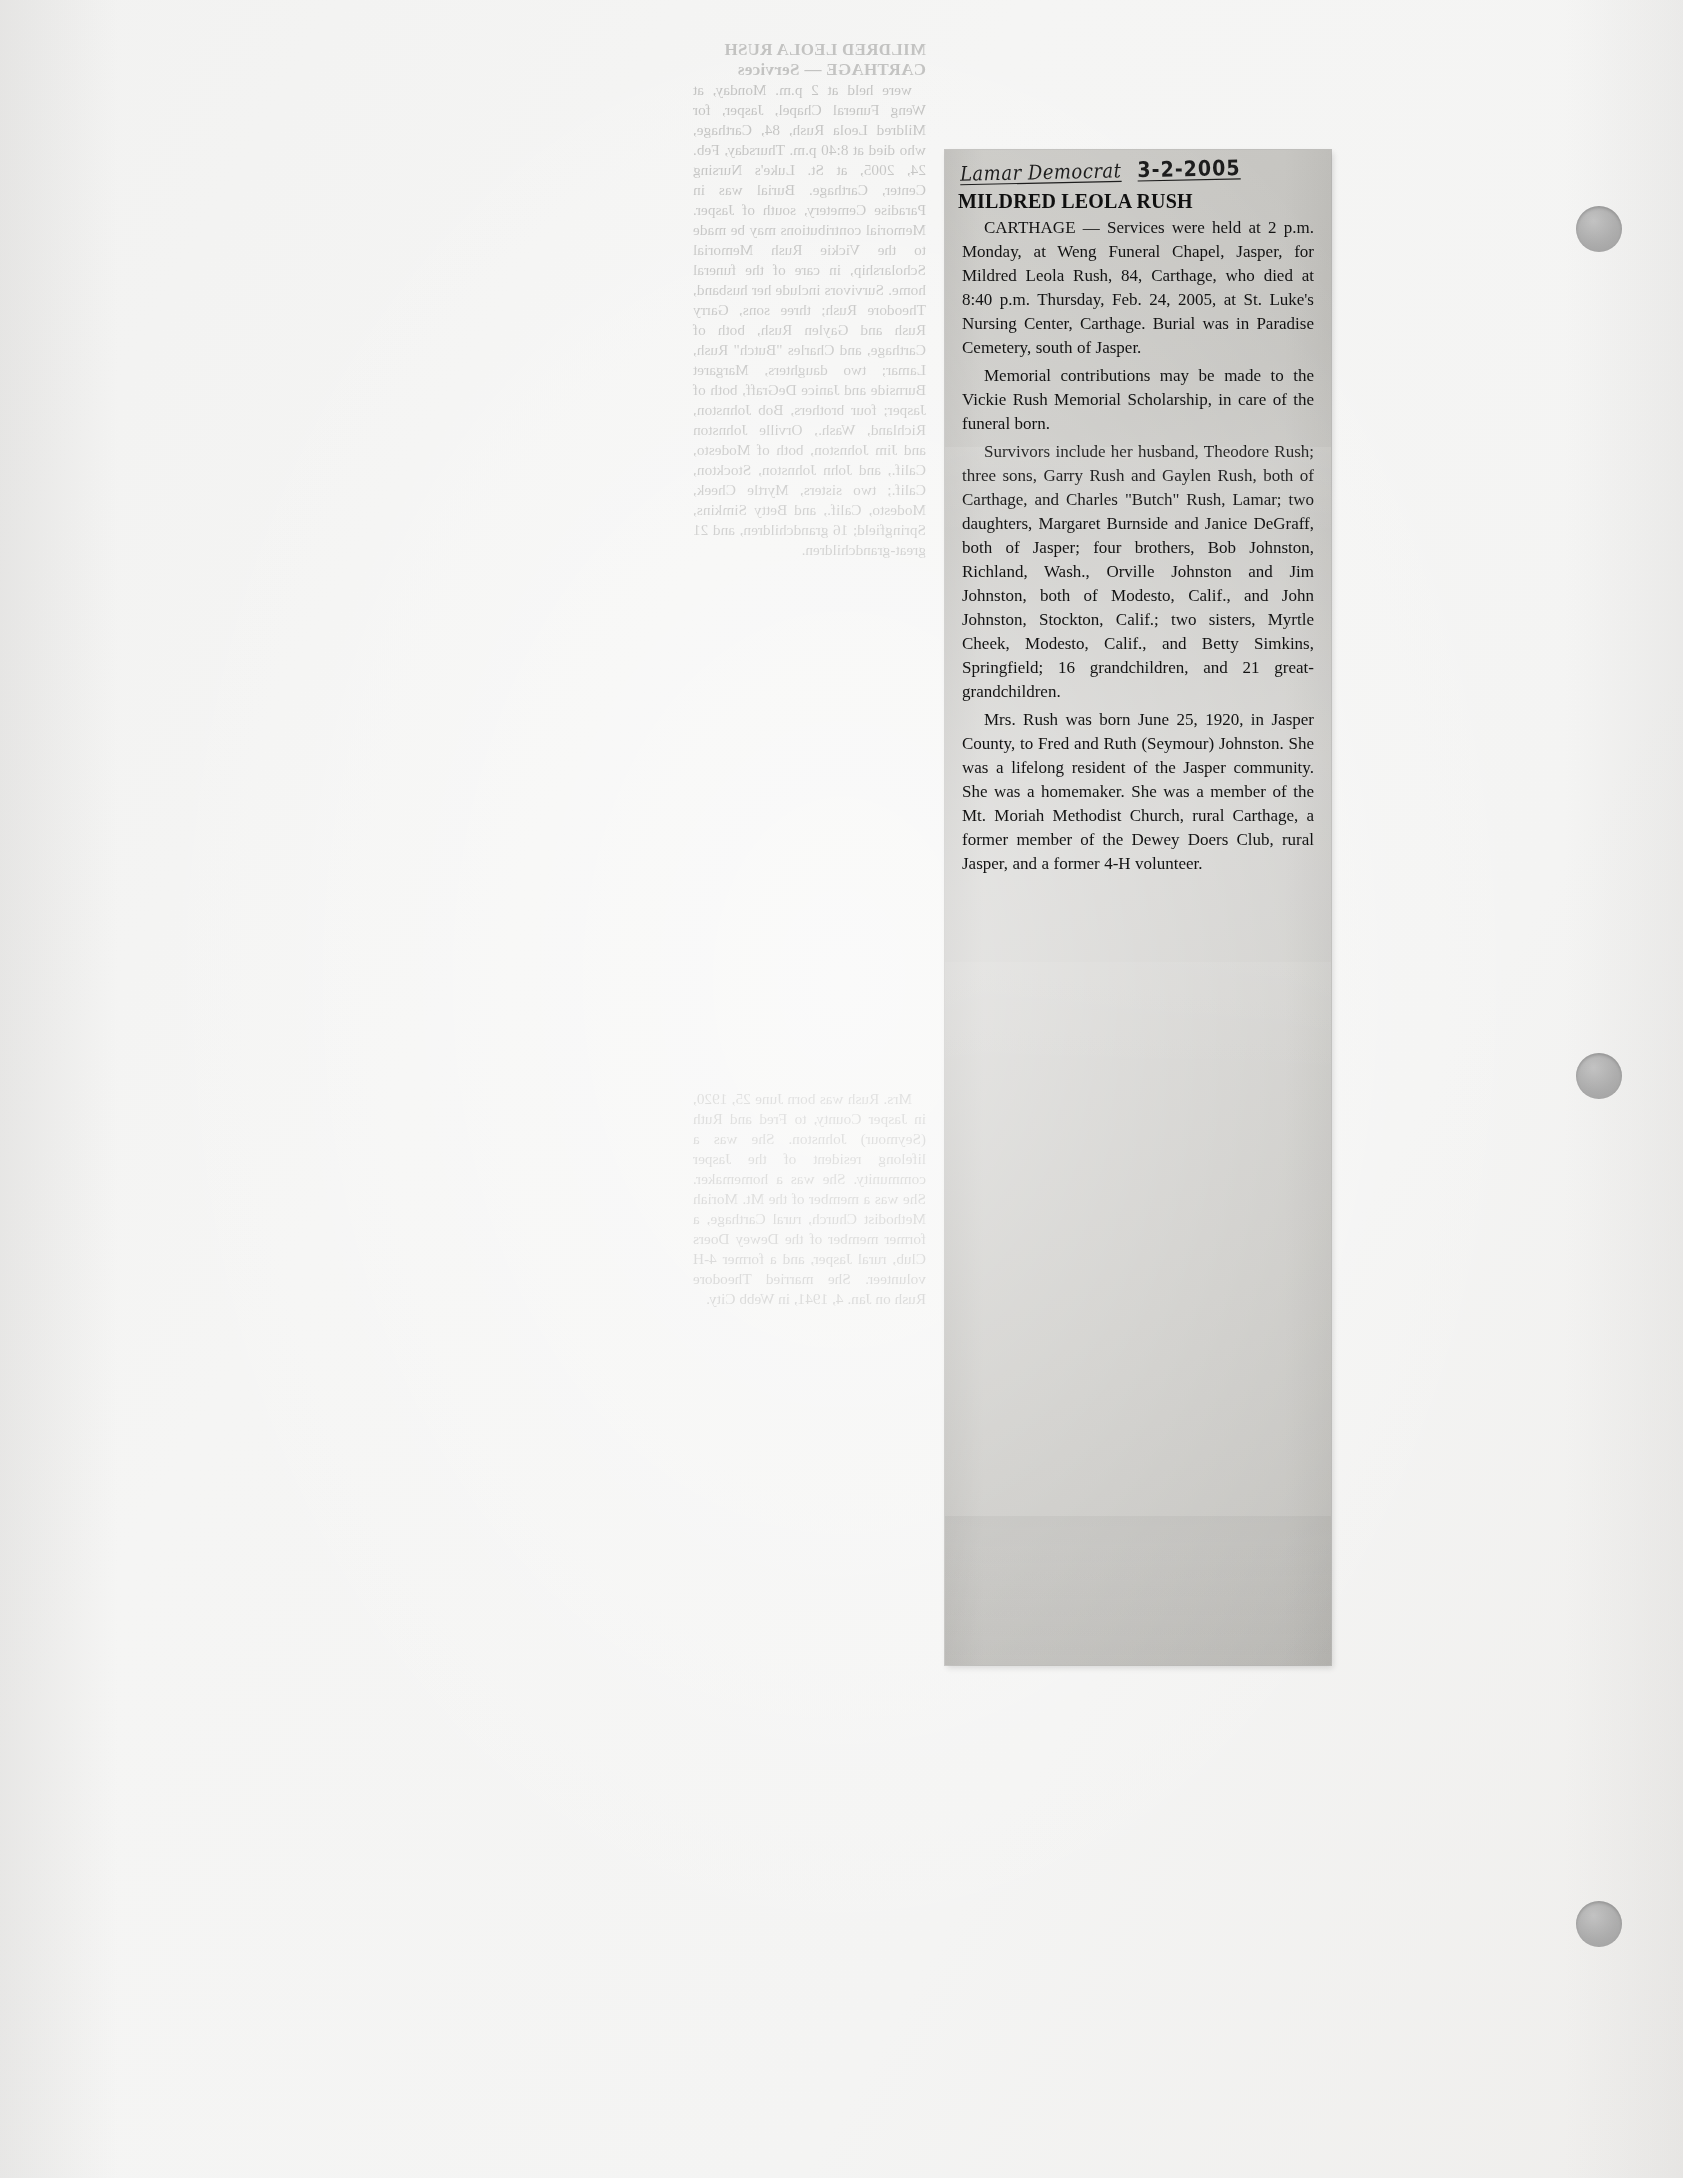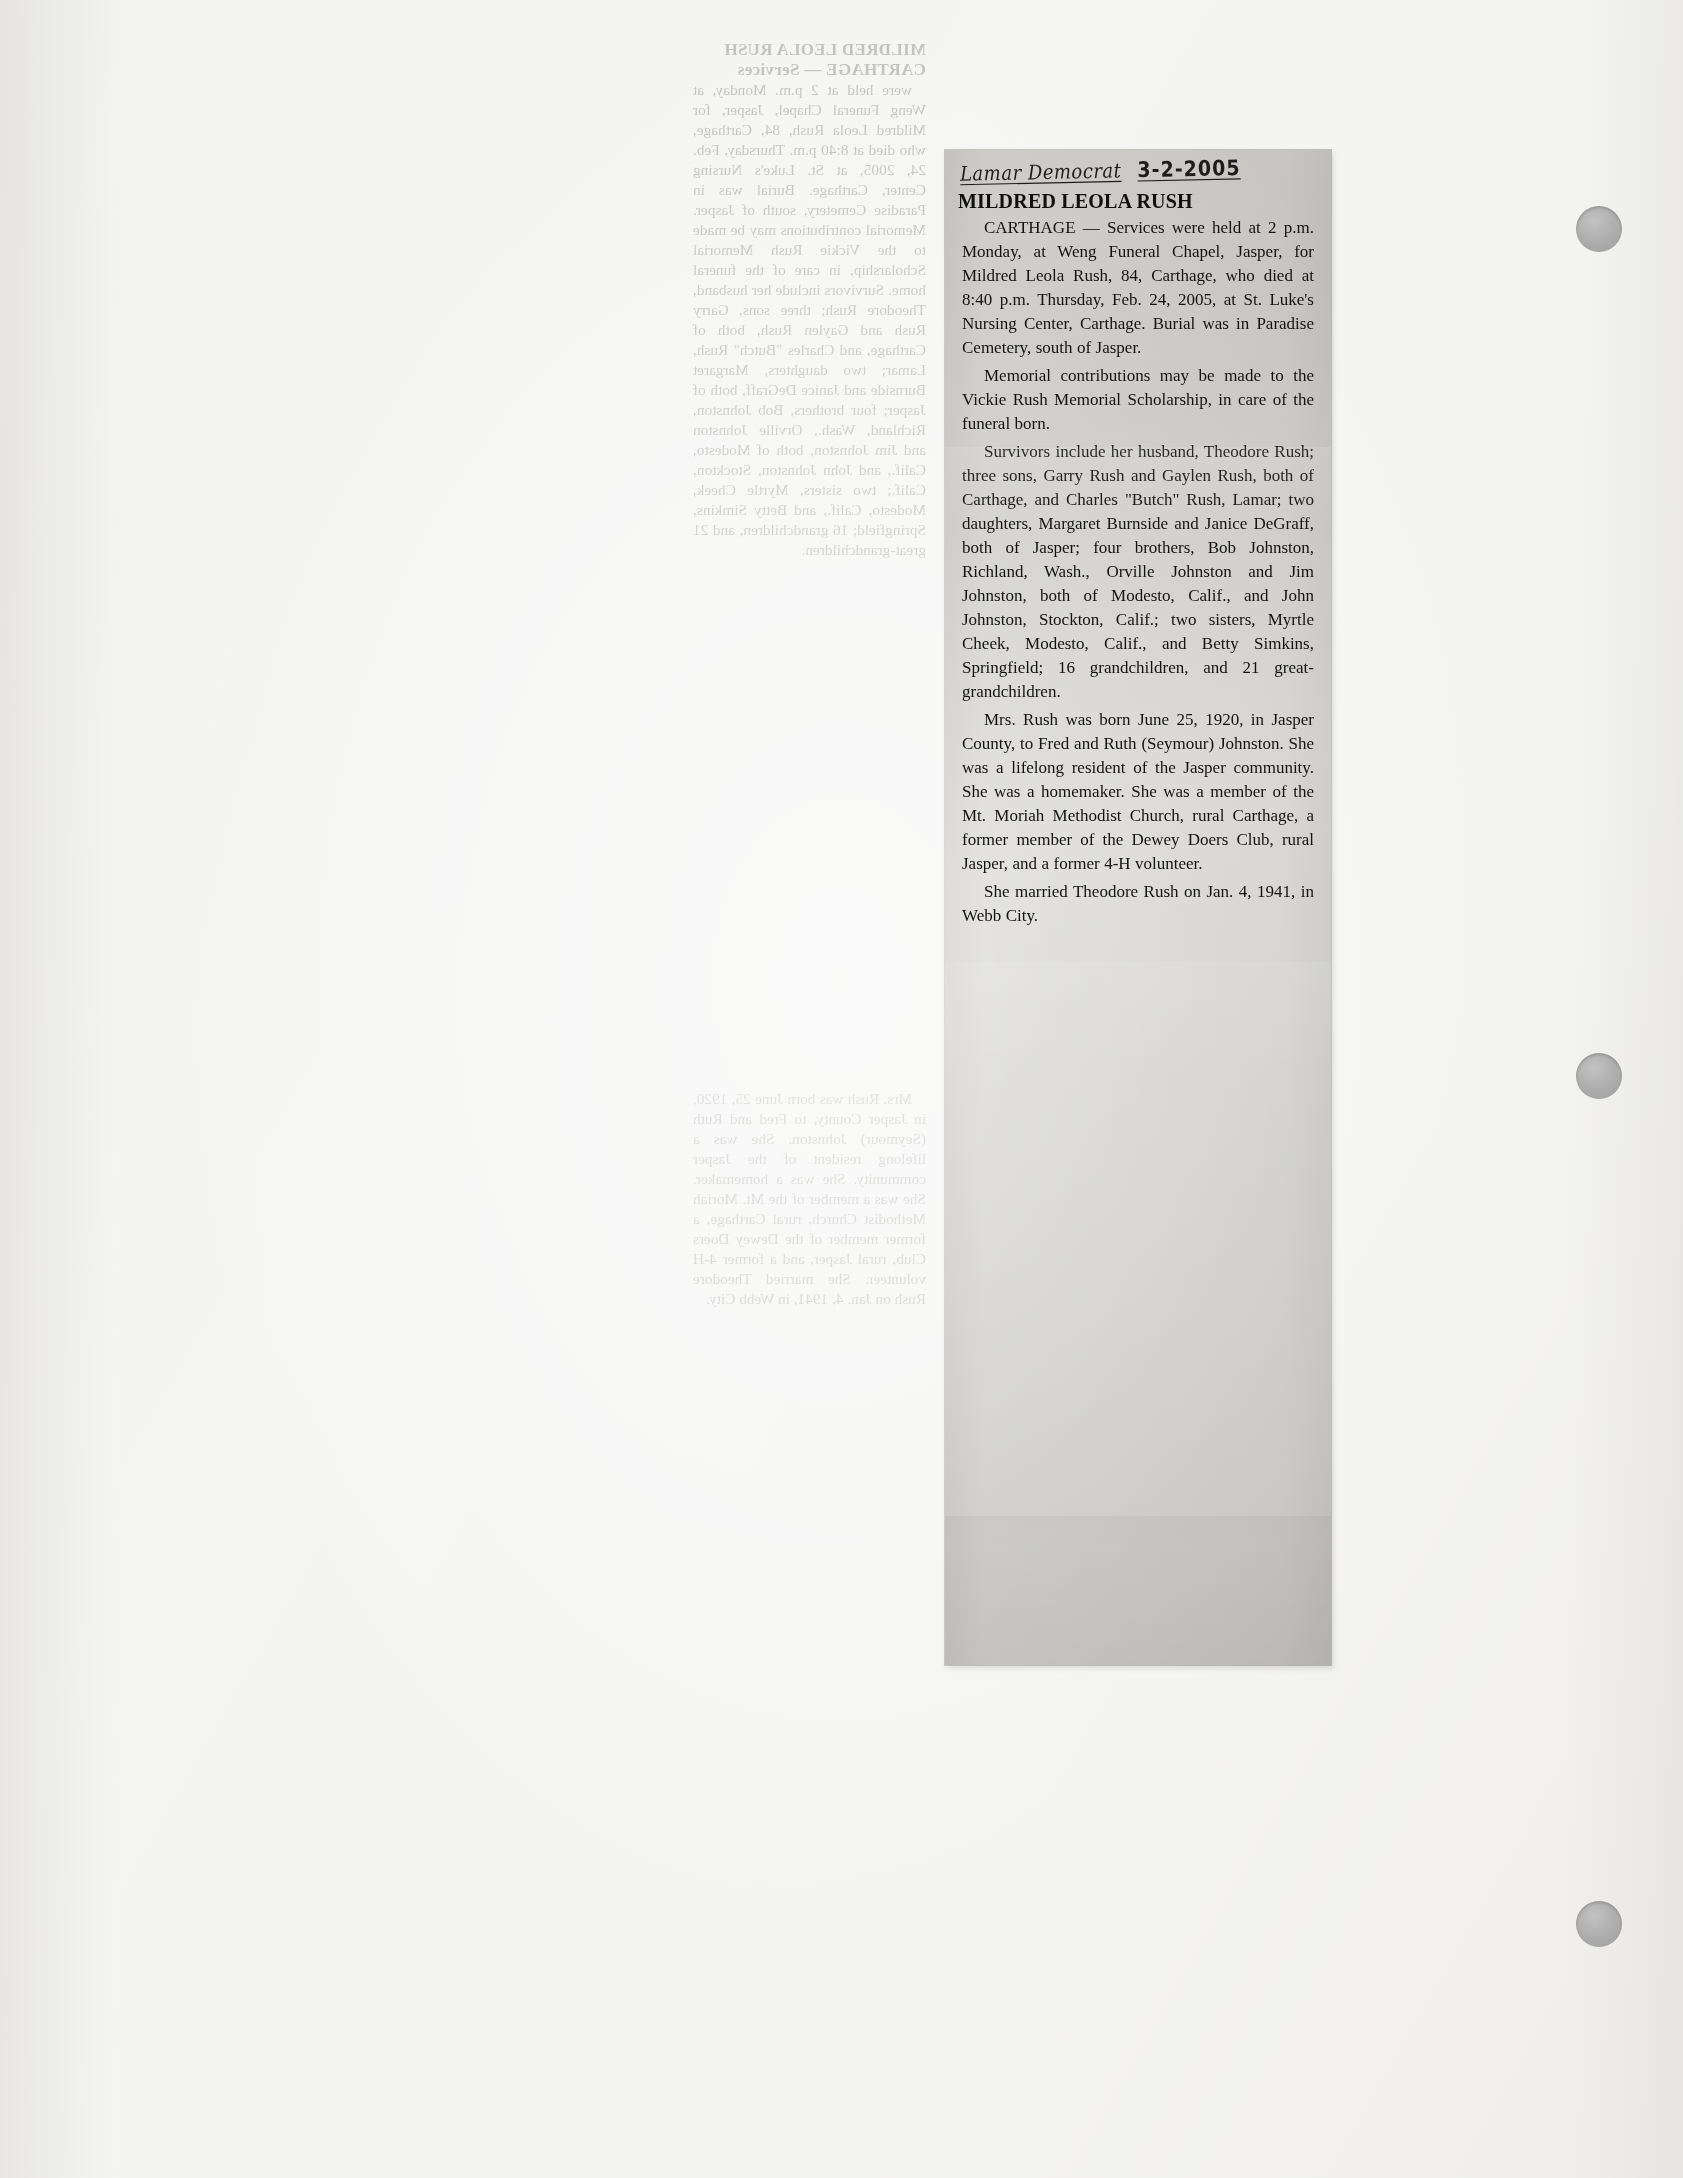--- a/index.html
+++ b/index.html
@@ -201,21 +201,20 @@
         <span>Lamar Democrat</span><span class="hw-date">3-2-2005</span>
       </div>
 
       <h1 id="obit-headline">MILDRED LEOLA RUSH</h1>
 
       <div class="obit-body">
         <p class="first">CARTHAGE — Services were held at 2 p.m. Monday, at Weng Funeral Chapel, Jasper, for Mildred Leola Rush, 84, Carthage, who died at 8:40 p.m. Thursday, Feb. 24, 2005, at St. Luke's Nursing Center, Carthage. Burial was in Paradise Cemetery, south of Jasper.</p>
         <p>Memorial contributions may be made to the Vickie Rush Memorial Scholarship, in care of the funeral born.</p>
         <p>Survivors include her husband, Theodore Rush; three sons, Garry Rush and Gaylen Rush, both of Carthage, and Charles "Butch" Rush, Lamar; two daughters, Margaret Burnside and Janice DeGraff, both of Jasper; four brothers, Bob Johnston, Richland, Wash., Orville Johnston and Jim Johnston, both of Modesto, Calif., and John Johnston, Stockton, Calif.; two sisters, Myrtle Cheek, Modesto, Calif., and Betty Simkins, Springfield; 16 grandchildren, and 21 great-grandchildren.</p>
         <p>Mrs. Rush was born June 25, 1920, in Jasper County, to Fred and Ruth (Seymour) Johnston. She was a lifelong resident of the Jasper community. She was a homemaker. She was a member of the Mt. Moriah Methodist Church, rural Carthage, a former member of the Dewey Doers Club, rural Jasper, and a former 4-H volunteer.</p>
-        <p>She married Theodore Rush on Jan. 4, 1941, in Webb City.</p>
       </div>
     </div>
   </div>
 
   <div class="punch-hole" style="left:1576px; top:206px;"></div>
   <div class="punch-hole" style="left:1576px; top:1053px;"></div>
   <div class="punch-hole" style="left:1576px; top:1901px;"></div>
 
 </div>
 

